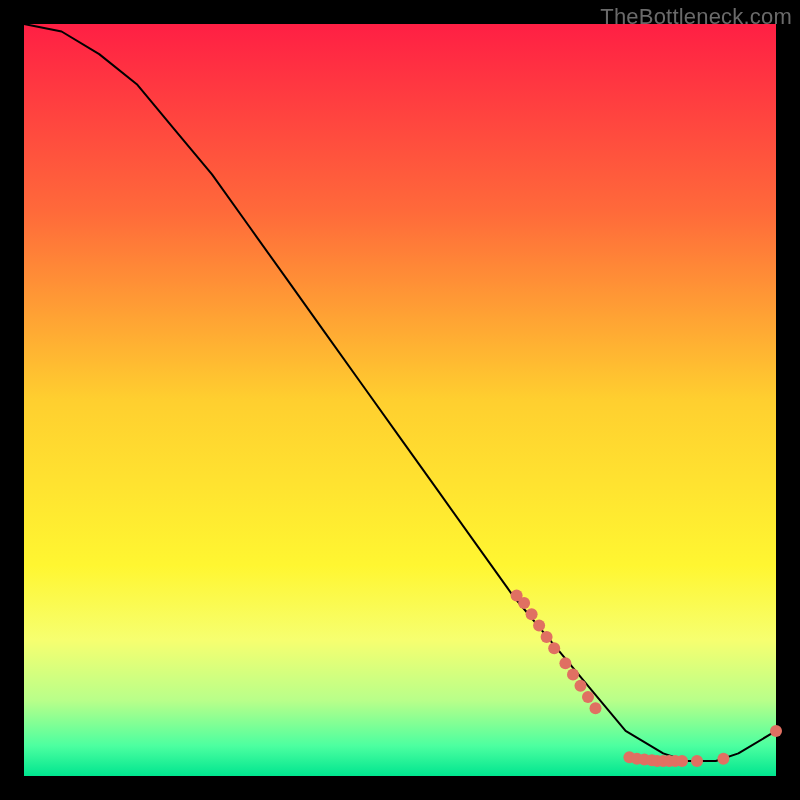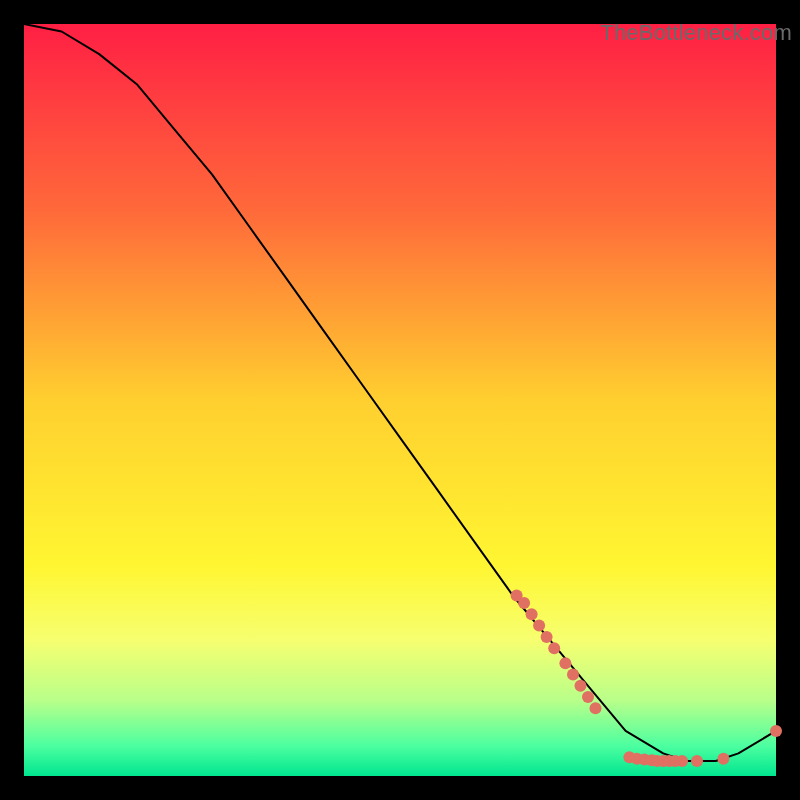--- a/index.html
+++ b/index.html
@@ -17,21 +17,20 @@
   }
   .watermark {
     position: absolute;
     top: 4px;
     right: 8px;
     font-family: Arial, Helvetica, sans-serif;
     font-size: 22px;
     font-weight: 500;
     color: #6a6a6a;
     letter-spacing: 0.2px;
-    margin-top: 16px;
   }
   svg { display: block; }
 </style>
 </head>
 <body>
 
 <div class="wrap">
   <div class="watermark">TheBottleneck.com</div>
   <svg id="chart-svg" width="800" height="800" viewBox="0 0 800 800">
     <defs>

